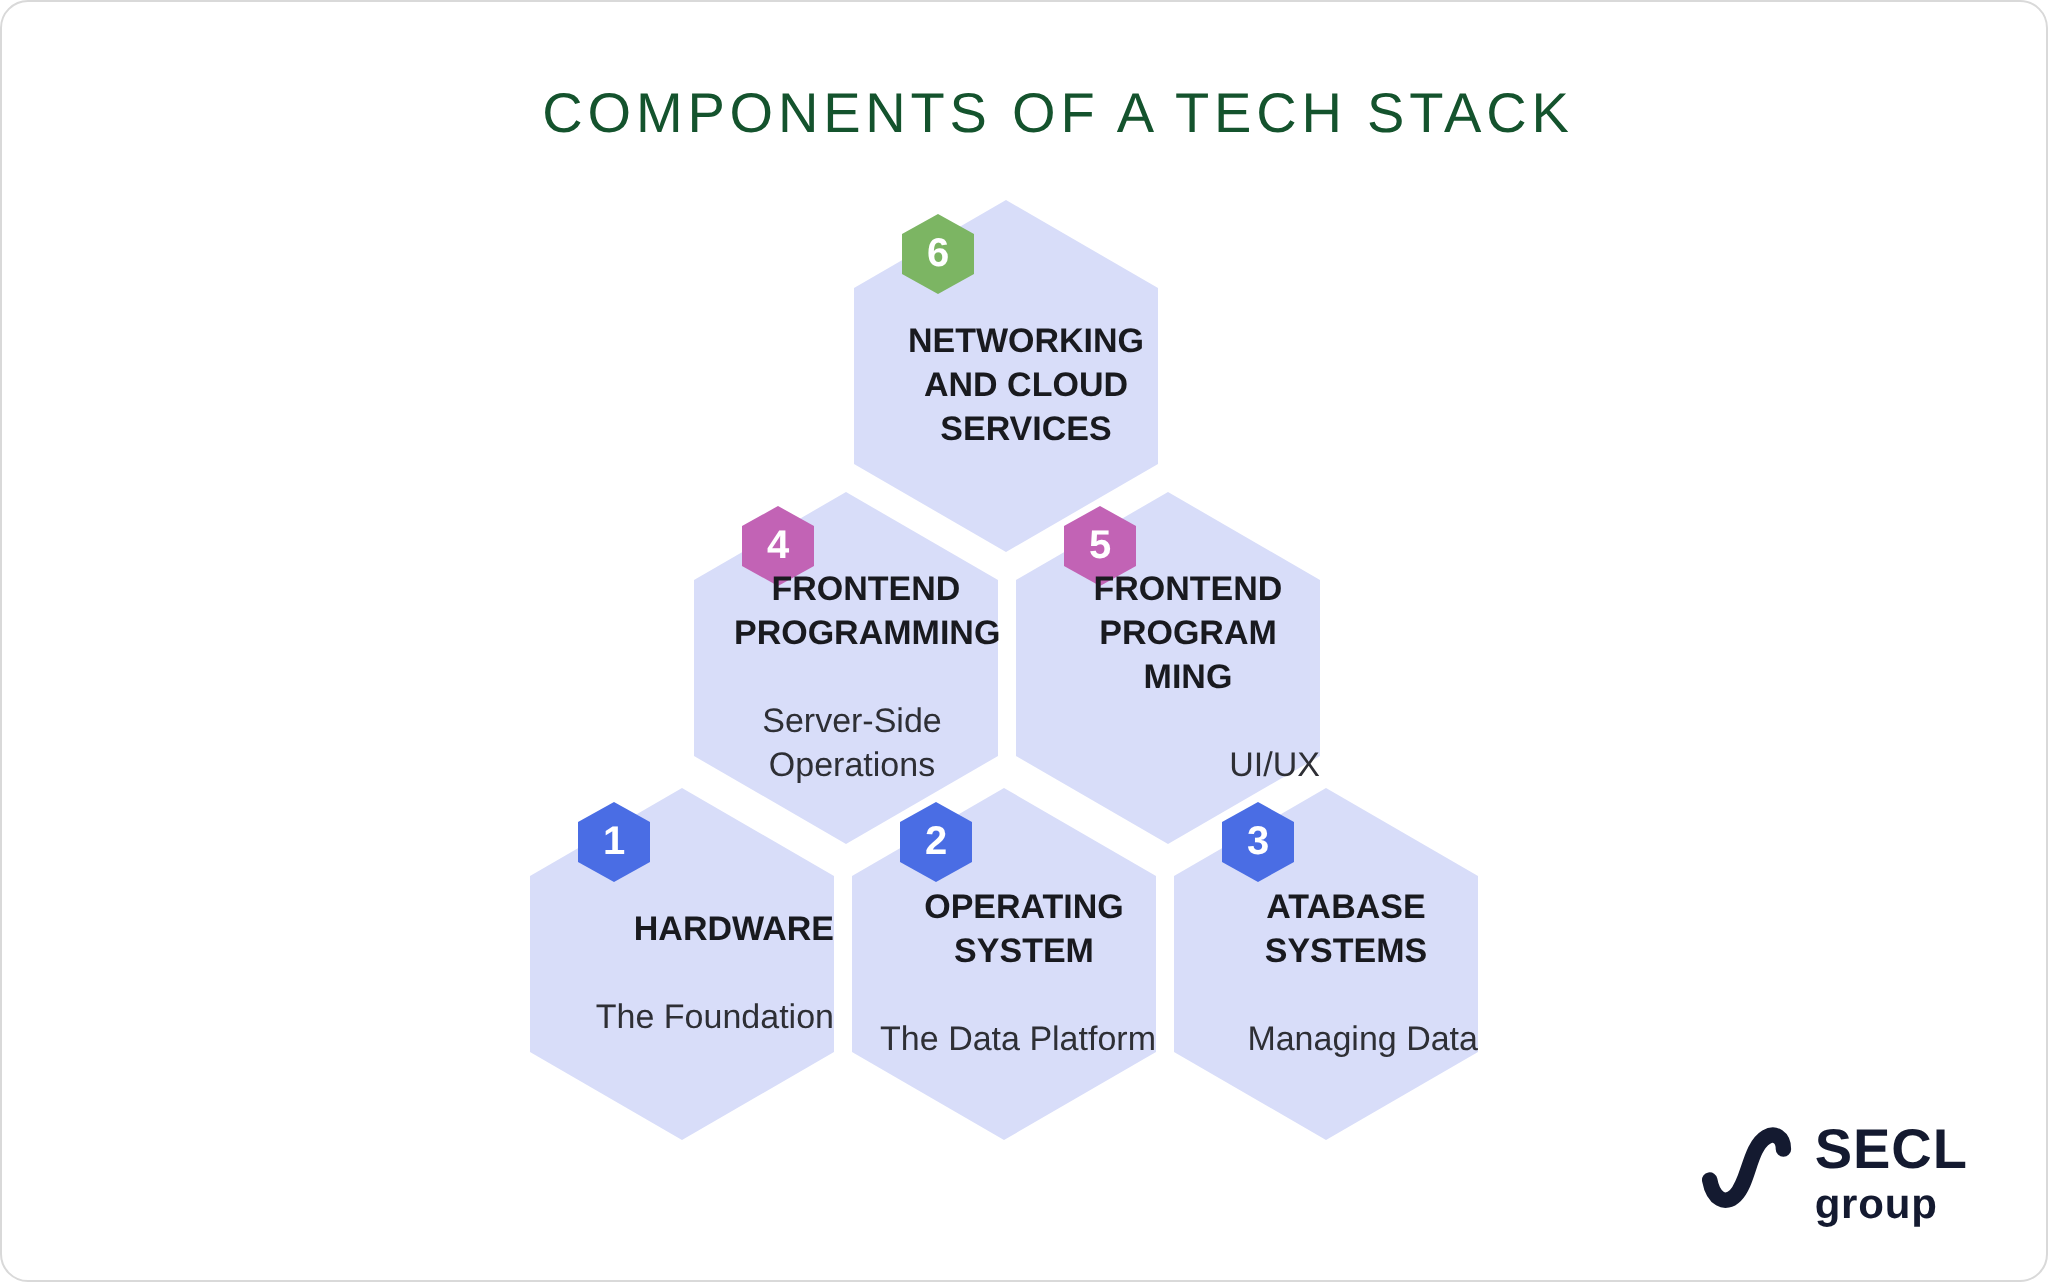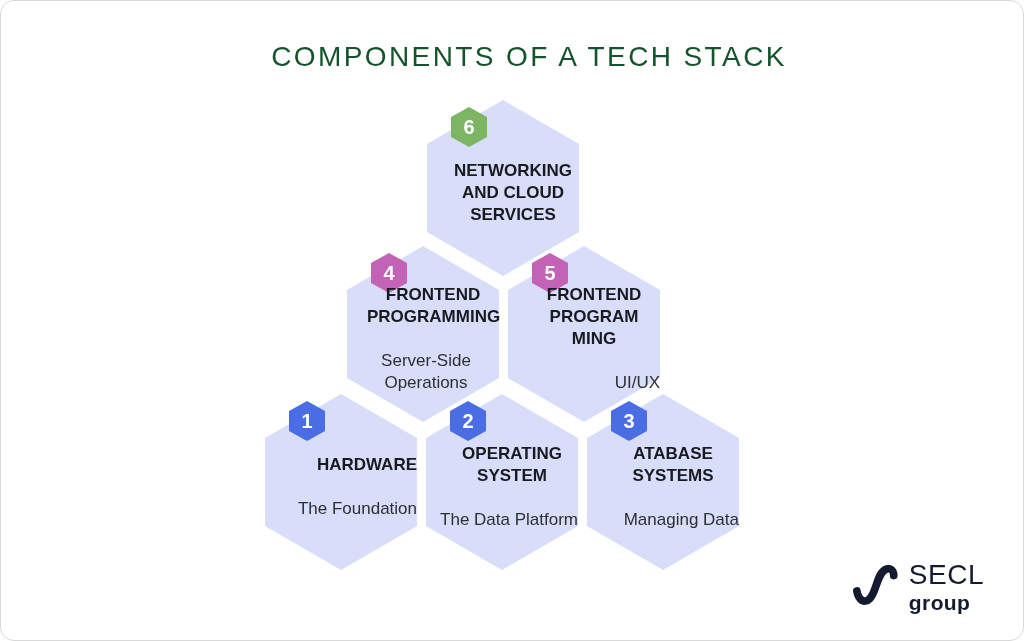--- a/index.html
+++ b/index.html
@@ -57,21 +57,21 @@
   .hex-pos-3{left:346px;top:245px;}
   .hex-pos-4{left:507px;top:245px;}
   .hex-pos-5{left:426px;top:99px;}
   
   .logo{
     position:absolute;right:39px;bottom:27px;
     display:flex;align-items:center;gap:9px;
   }
   .logo-text{display:flex;flex-direction:column;align-items:flex-start;}
   .logo-brand{
-    font-size:28px;font-weight:400;letter-spacing:0.5px;
+    font-size:28px;font-weight:700;letter-spacing:0.5px;
     color:#141a30;line-height:1;
   }
   .logo-sub{
     font-size:21px;font-weight:700;letter-spacing:0.4px;
     color:#141a30;line-height:1;margin-top:3px;
   }
 </style>
 </head>
 <body>
 

